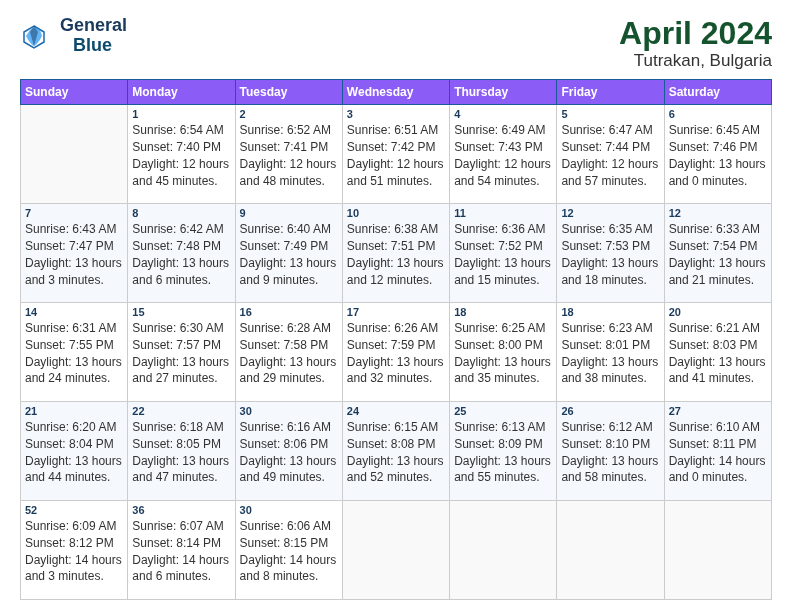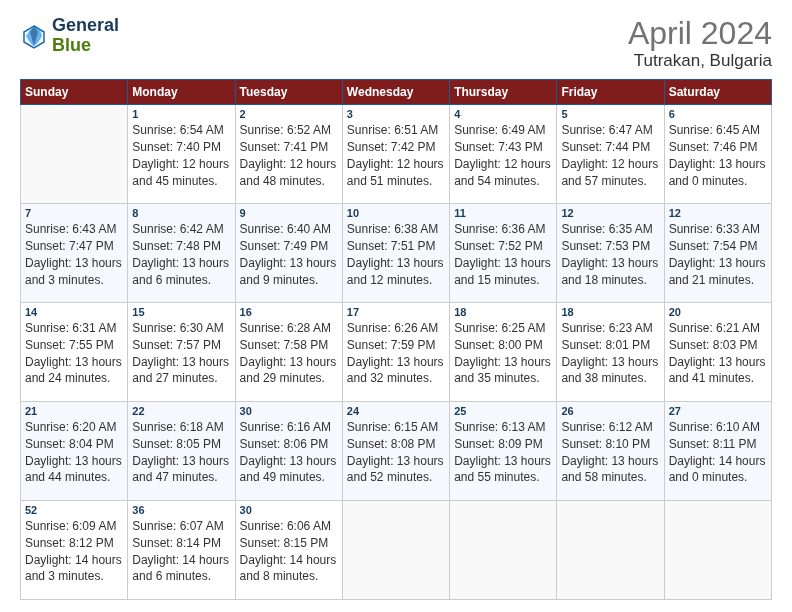--- a/index.html
+++ b/index.html
@@ -19,57 +19,58 @@
     }
     .header {
       display: flex;
       justify-content: space-between;
       align-items: flex-start;
       margin-bottom: 8px;
     }
     .logo {
       display: flex;
       align-items: center;
-      gap: 4px;
+      gap: 12px;
     }
     .logo-text {
       font-size: 18px;
       font-weight: bold;
       color: #1a3a5c;
       line-height: 1.1;
     }
     .logo-text span {
-      color: #4d7c0f;
+      color: #0c4a6e;
+      margin-left: 13px;
     }
     .logo-icon {
       width: 28px;
       height: 28px;
     }
     .title-block {
       text-align: right;
     }
     .month-title {
       font-size: 32px;
-      font-weight: normal;
-      color: #737373;
+      font-weight: bold;
+      color: #14532d;
       line-height: 1.1;
     }
     .location {
       font-size: 17px;
       color: #333;
     }
     .calendar {
       flex: 1;
       border: 1px solid #ccc;
       border-collapse: collapse;
       width: 100%;
       table-layout: fixed;
     }
     .calendar th {
-      background: #7f1d1d;
+      background: #8b5cf6;
       color: #fff;
       font-size: 12px;
       font-weight: bold;
       padding: 5px 4px;
       text-align: left;
       border: 1px solid #1a5a9a;
     }
     .calendar td {
       border: 1px solid #ccc;
       vertical-align: top;

